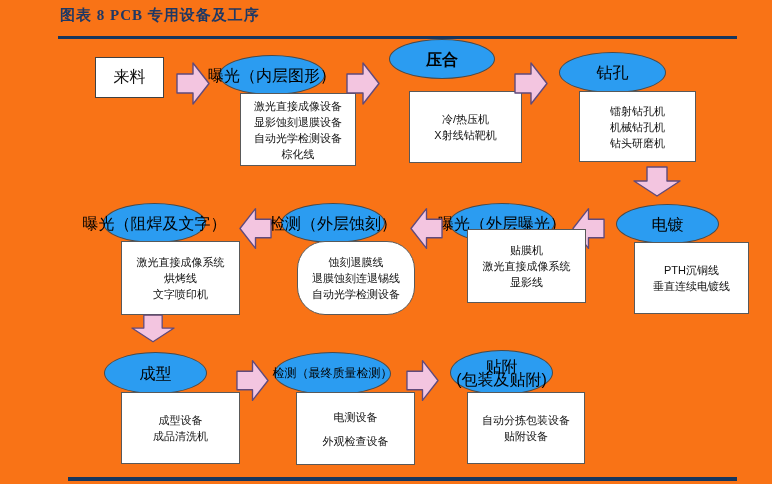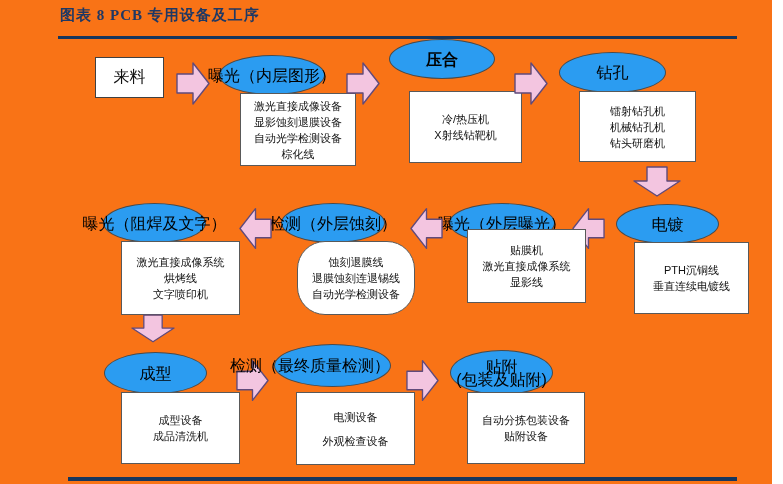--- a/index.html
+++ b/index.html
@@ -147,21 +147,21 @@
   </div>
   <div class="node-box" style="left:97px;top:392px;width:117px;height:70px;">
     <div>成型设备</div>
     <div>成品清洗机</div>
   </div>
 
   <svg class="arrow" style="left:236px;top:358px;" width="33" height="45" viewBox="0 0 34 45">
     <polygon points="1,13 17,13 17,2 33,22.5 17,43 17,32 1,32"></polygon>
   </svg>
 
-  <div class="ellipse" style="left:274px;top:344px;width:115px;height:41px;font-size:16px;align-items:flex-end;">
+  <div class="ellipse" style="left:274px;top:352px;width:115px;height:41px;font-size:12px;">
     <span>检测（最终质量检测）</span>
   </div>
   <div class="node-box" style="left:272px;top:392px;width:117px;height:71px;gap:8px;">
     <div>电测设备</div>
     <div>外观检查设备</div>
   </div>
 
   <svg class="arrow" style="left:406px;top:358px;" width="33" height="45" viewBox="0 0 34 45">
     <polygon points="1,13 17,13 17,2 33,22.5 17,43 17,32 1,32"></polygon>
   </svg>

